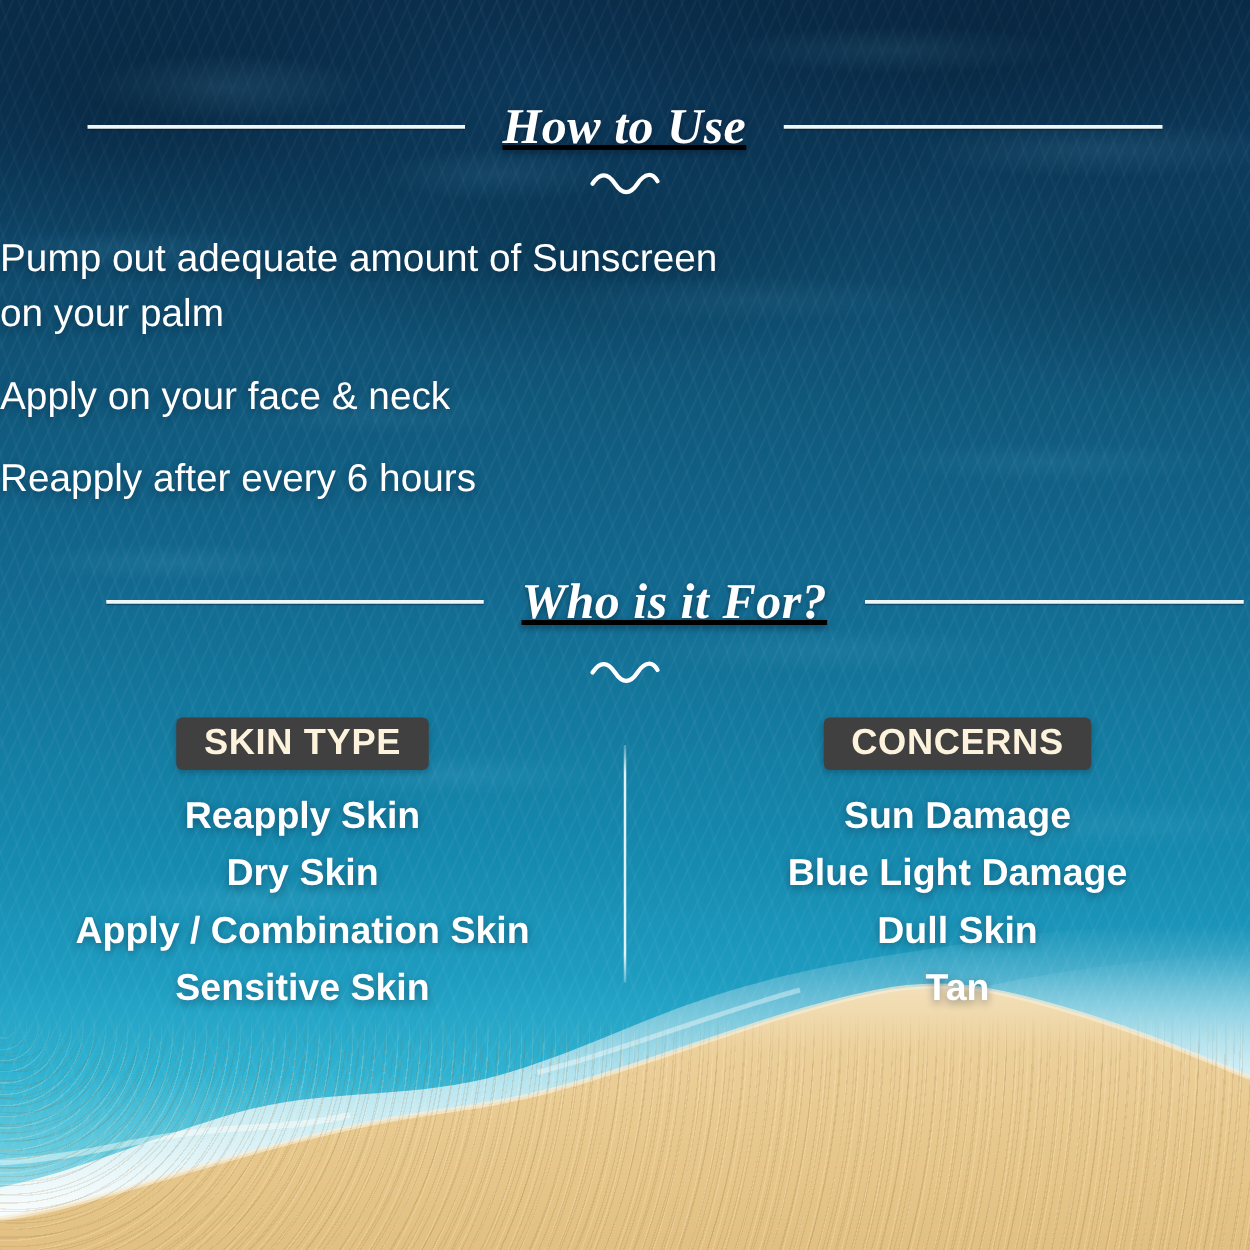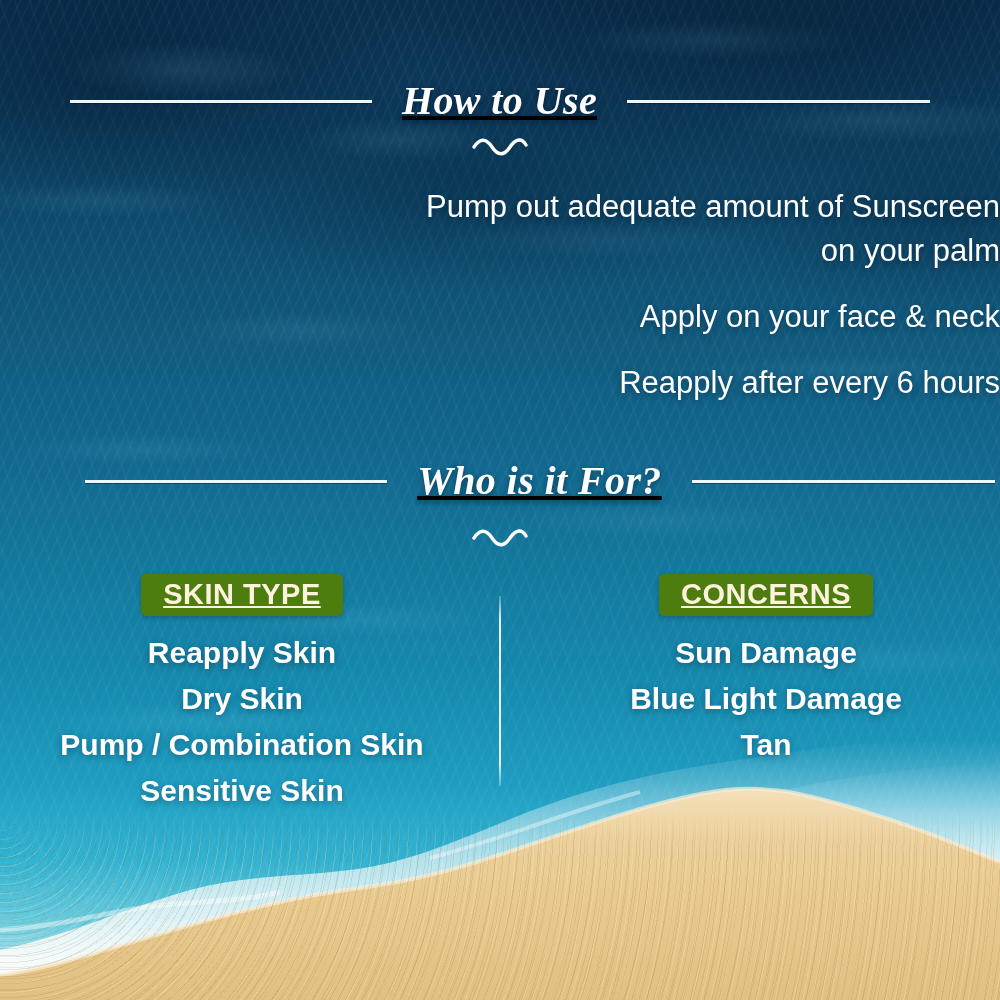--- a/index.html
+++ b/index.html
@@ -117,48 +117,47 @@
     white-space:nowrap;
     padding:0 30px;
     text-shadow:0 2px 6px rgba(0,20,40,.55);
     line-height:1;
   }
 
   .squiggle { position:absolute; left:0; width:100%; text-align:center; }
   .squiggle svg { display:inline-block; }
 
   .steps {
-    position:absolute; left:0; width:100%; text-align:right;
+    position:absolute; left:0; width:100%; text-align:left;
     color:#ffffff;
     font-size:31px;
     font-weight:400;
     line-height:1.42;
     text-shadow:0 2px 7px rgba(0,25,45,.45);
   }
   .step { margin-bottom:22px; }
   .step:last-child { margin-bottom:0; }
 
   
   .cols { position:absolute; left:0; width:100%; display:flex; }
   .col { flex:1 1 50%; text-align:center; position:relative; }
   .col.left  { padding-right:16px; }
   .col.right { padding-left:32px; }
 
   .badge {
     display:inline-block;
-    background:#4d7c0f;
+    background:#404040;
     color:#fdf3dd;
     font-weight:700;
     font-size:29px;
     letter-spacing:.5px;
     padding:5px 22px 7px;
     border-radius:5px;
     line-height:1.05;
     box-shadow:0 2px 5px rgba(0,30,50,.28);
-    text-decoration:underline;
   }
   .items {
     margin-top:14px;
     color:#ffffff;
     font-size:30px;
     font-weight:600;
     line-height:1.53;
     text-shadow:0 2px 7px rgba(0,25,45,.40);
   }
   .vdivider {
@@ -261,30 +260,31 @@
       <path d="M4,11 C10,2 16,2 22,11 C28,20 34,20 40,11 C46,2 52,2 56,9" fill="none" stroke="#ffffff" stroke-width="3.4" stroke-linecap="round"></path>
     </svg>
   </div>
 
   <div class="cols" style="top:574px;">
     <div class="col left">
       <div class="badge">SKIN TYPE</div>
       <div class="items">
         <div>Reapply Skin</div>
         <div>Dry Skin</div>
-        <div>Pump / Combination Skin</div>
+        <div>Apply / Combination Skin</div>
         <div>Sensitive Skin</div>
       </div>
     </div>
 
     <div class="col right">
       <div class="badge">CONCERNS</div>
       <div class="items">
         <div>Sun Damage</div>
         <div>Blue Light Damage</div>
+        <div>Dull Skin</div>
         <div>Tan</div>
       </div>
     </div>
   </div>
 
   <div class="vdivider" style="left:499px; top:596px; height:190px;"></div>
 
 </div>
 
 </body></html>

